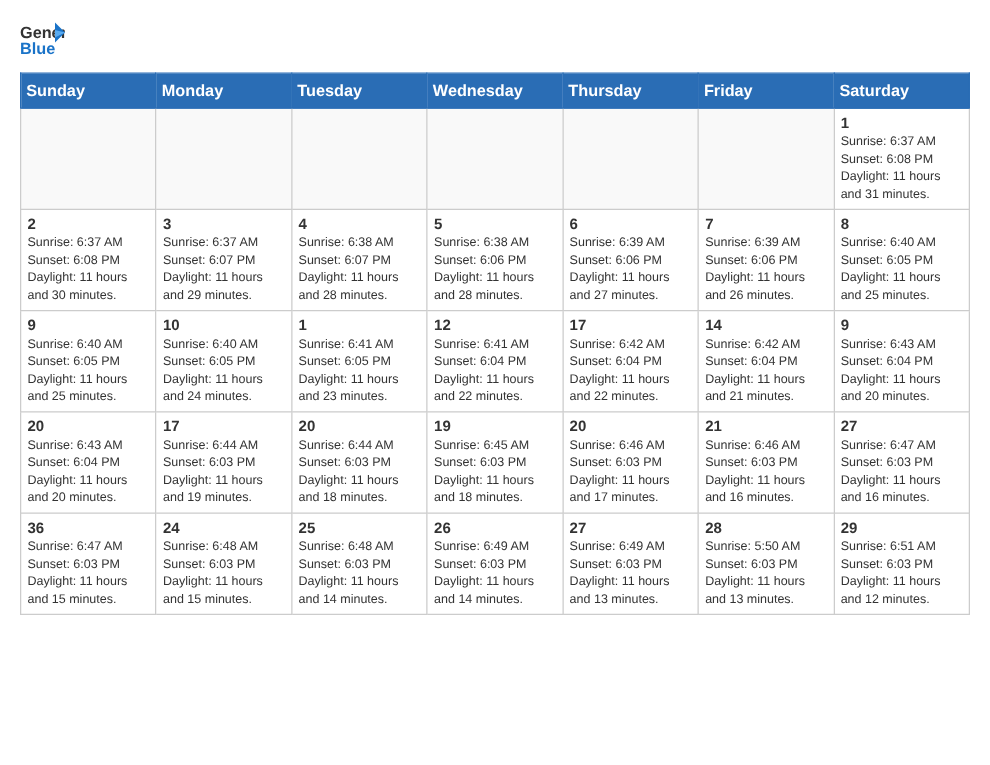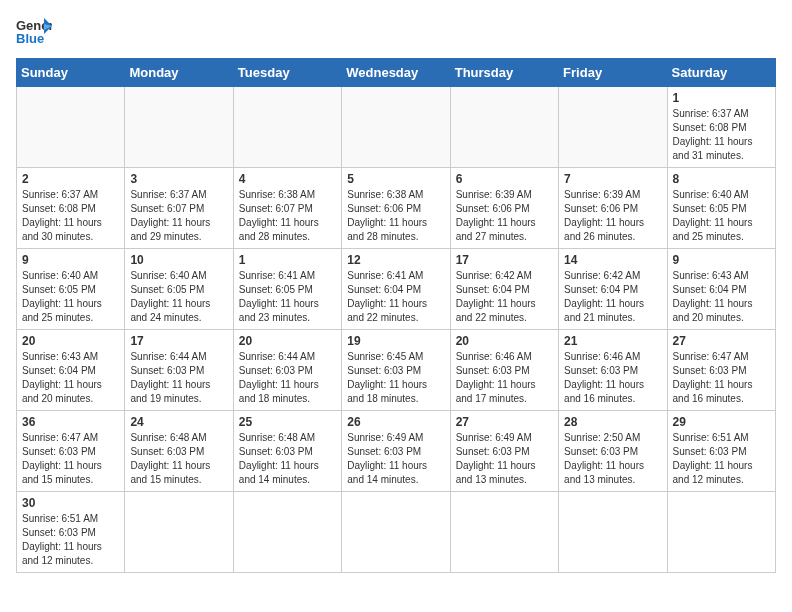--- a/index.html
+++ b/index.html
@@ -311,42 +311,27 @@
         </td>
         <td>
           <span class="day-number">27</span>
           <div class="day-info" style="white-space: pre-line;">Sunrise: 6:49 AM
 Sunset: 6:03 PM
 Daylight: 11 hours
 and 13 minutes.</div>
         </td>
         <td>
           <span class="day-number">28</span>
-          <div class="day-info" style="white-space: pre-line;">Sunrise: 2:50 AM
+          <div class="day-info" style="white-space: pre-line;">Sunrise: 5:50 AM
 Sunset: 6:03 PM
 Daylight: 11 hours
 and 13 minutes.</div>
         </td>
         <td>
           <span class="day-number">29</span>
           <div class="day-info" style="white-space: pre-line;">Sunrise: 6:51 AM
 Sunset: 6:03 PM
 Daylight: 11 hours
 and 12 minutes.</div>
         </td>
-      </tr>
-      <tr>
-        <td>
-          <span class="day-number">30</span>
-          <div class="day-info" style="white-space: pre-line;">Sunrise: 6:51 AM
-Sunset: 6:03 PM
-Daylight: 11 hours
-and 12 minutes.</div>
-        </td>
-        <td></td>
-        <td></td>
-        <td></td>
-        <td></td>
-        <td></td>
-        <td></td>
       </tr>
     </tbody>
 </table>
 
 </body></html>

